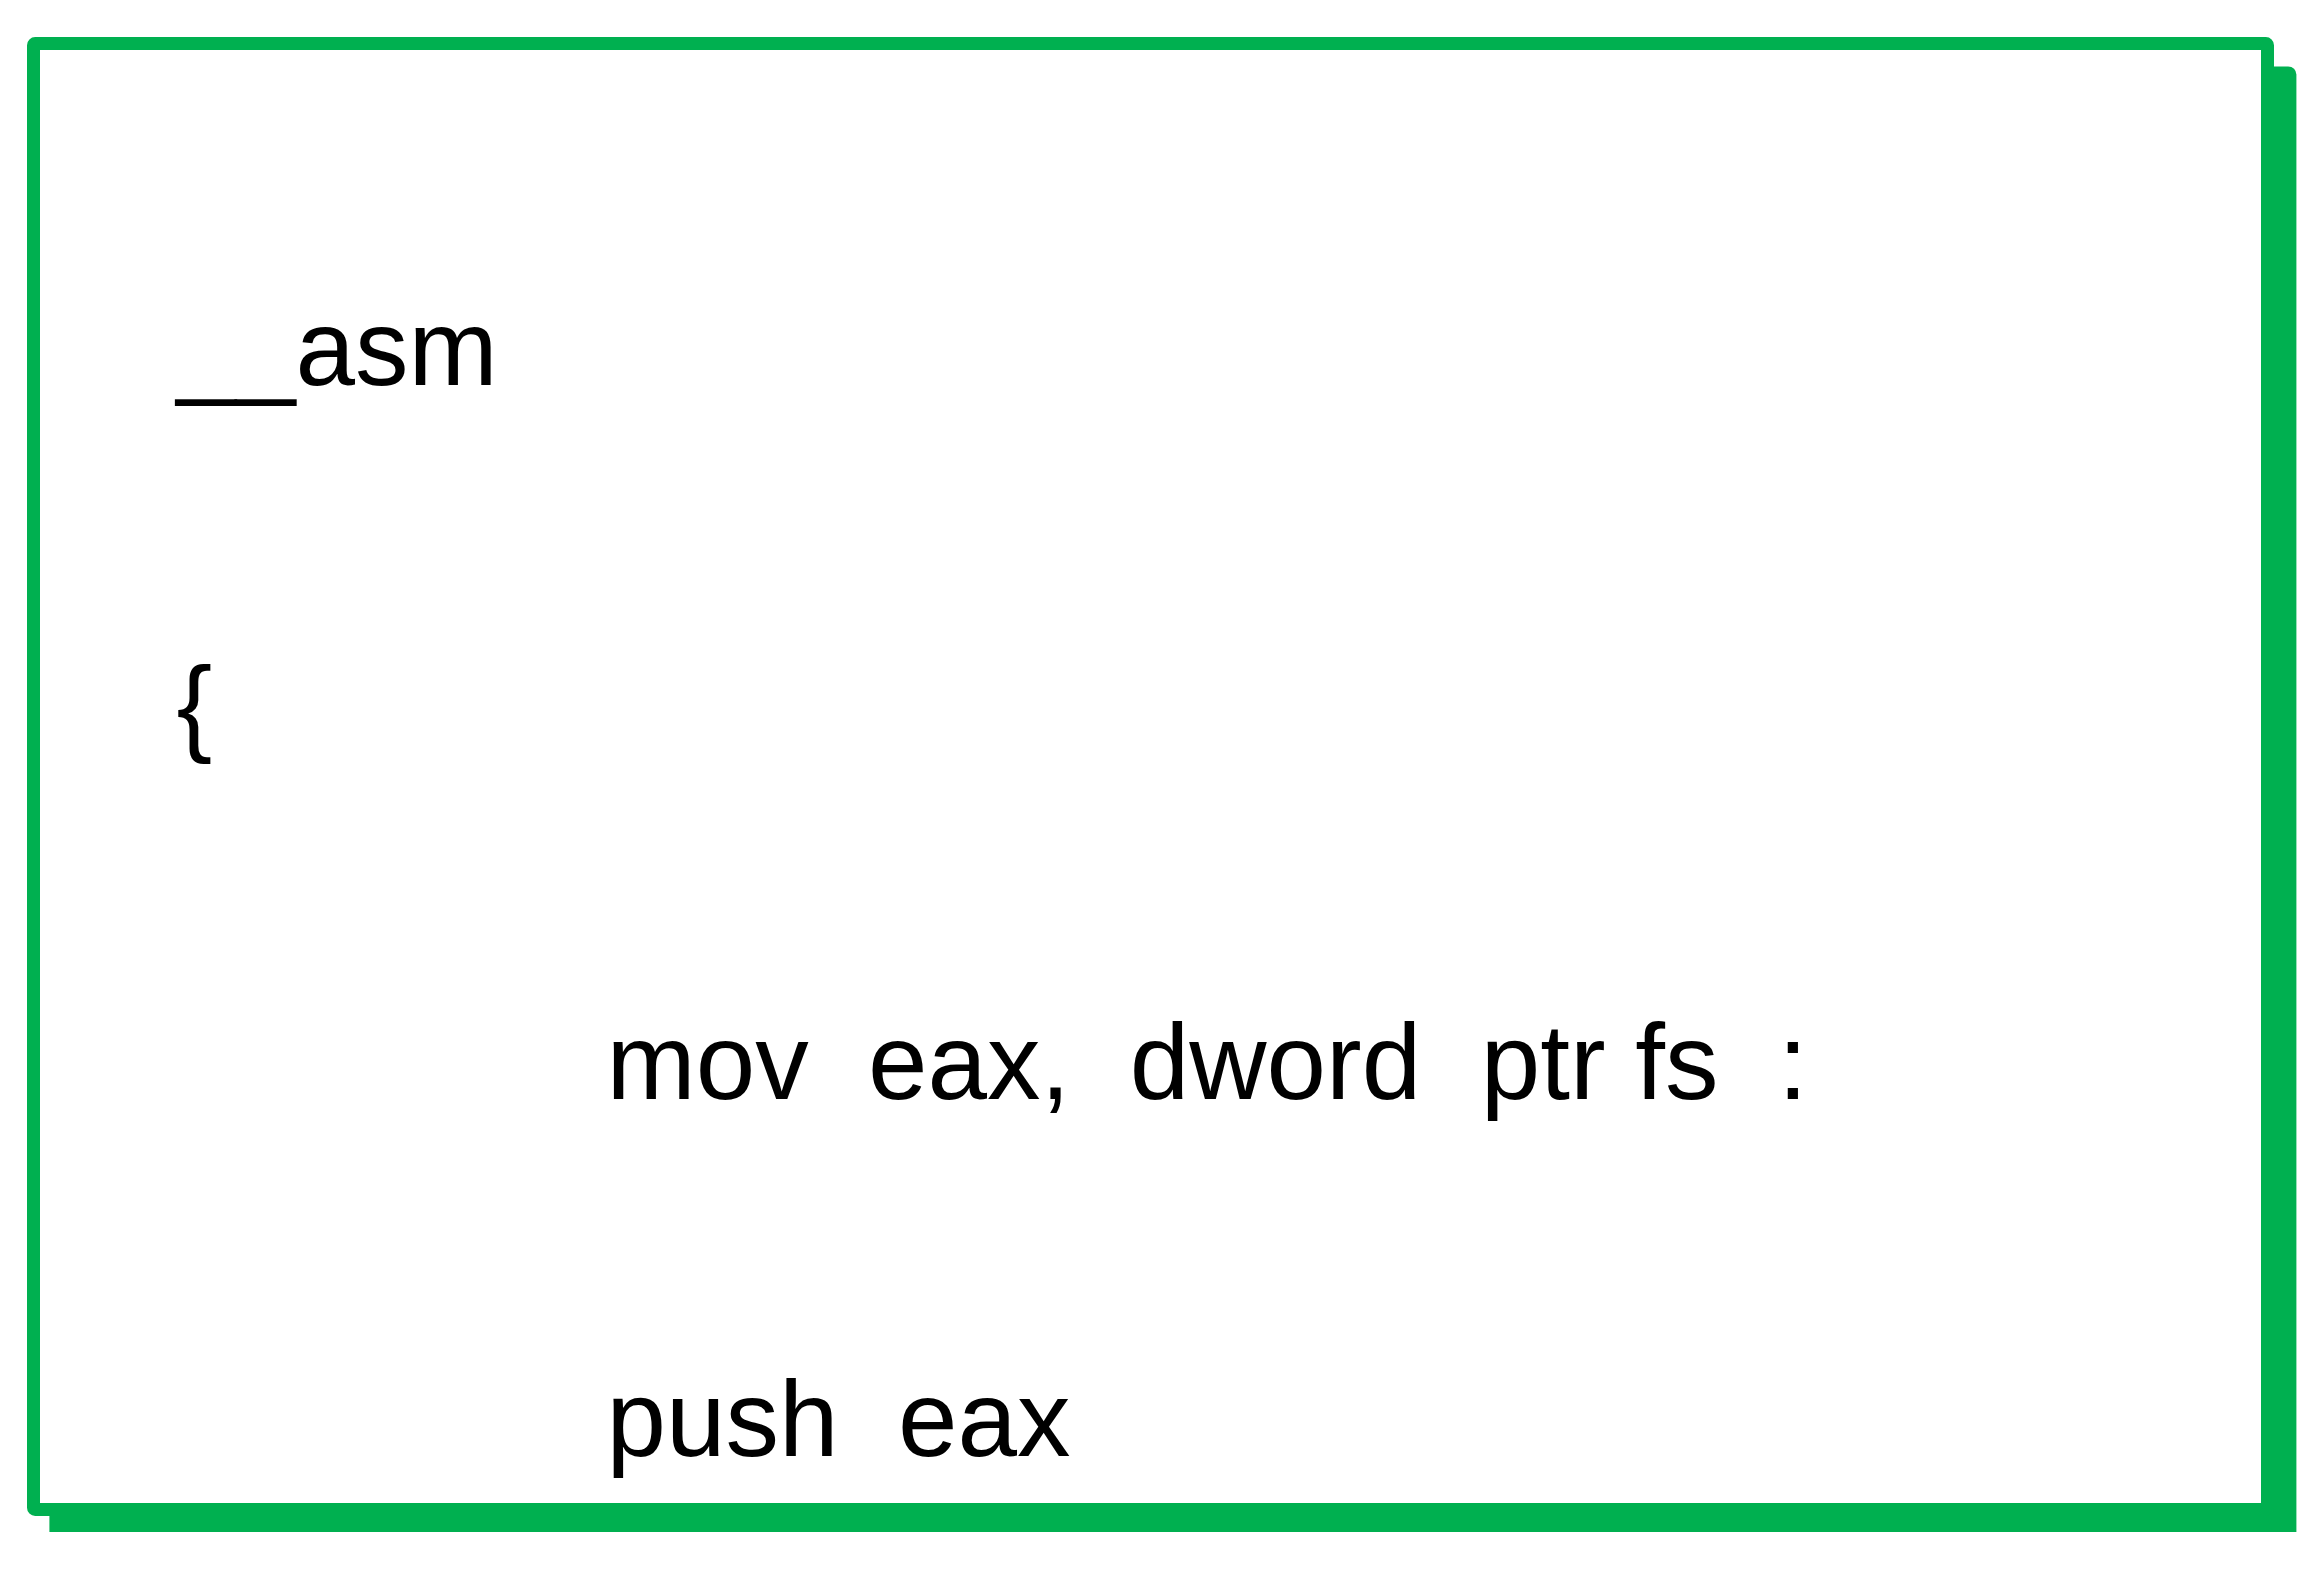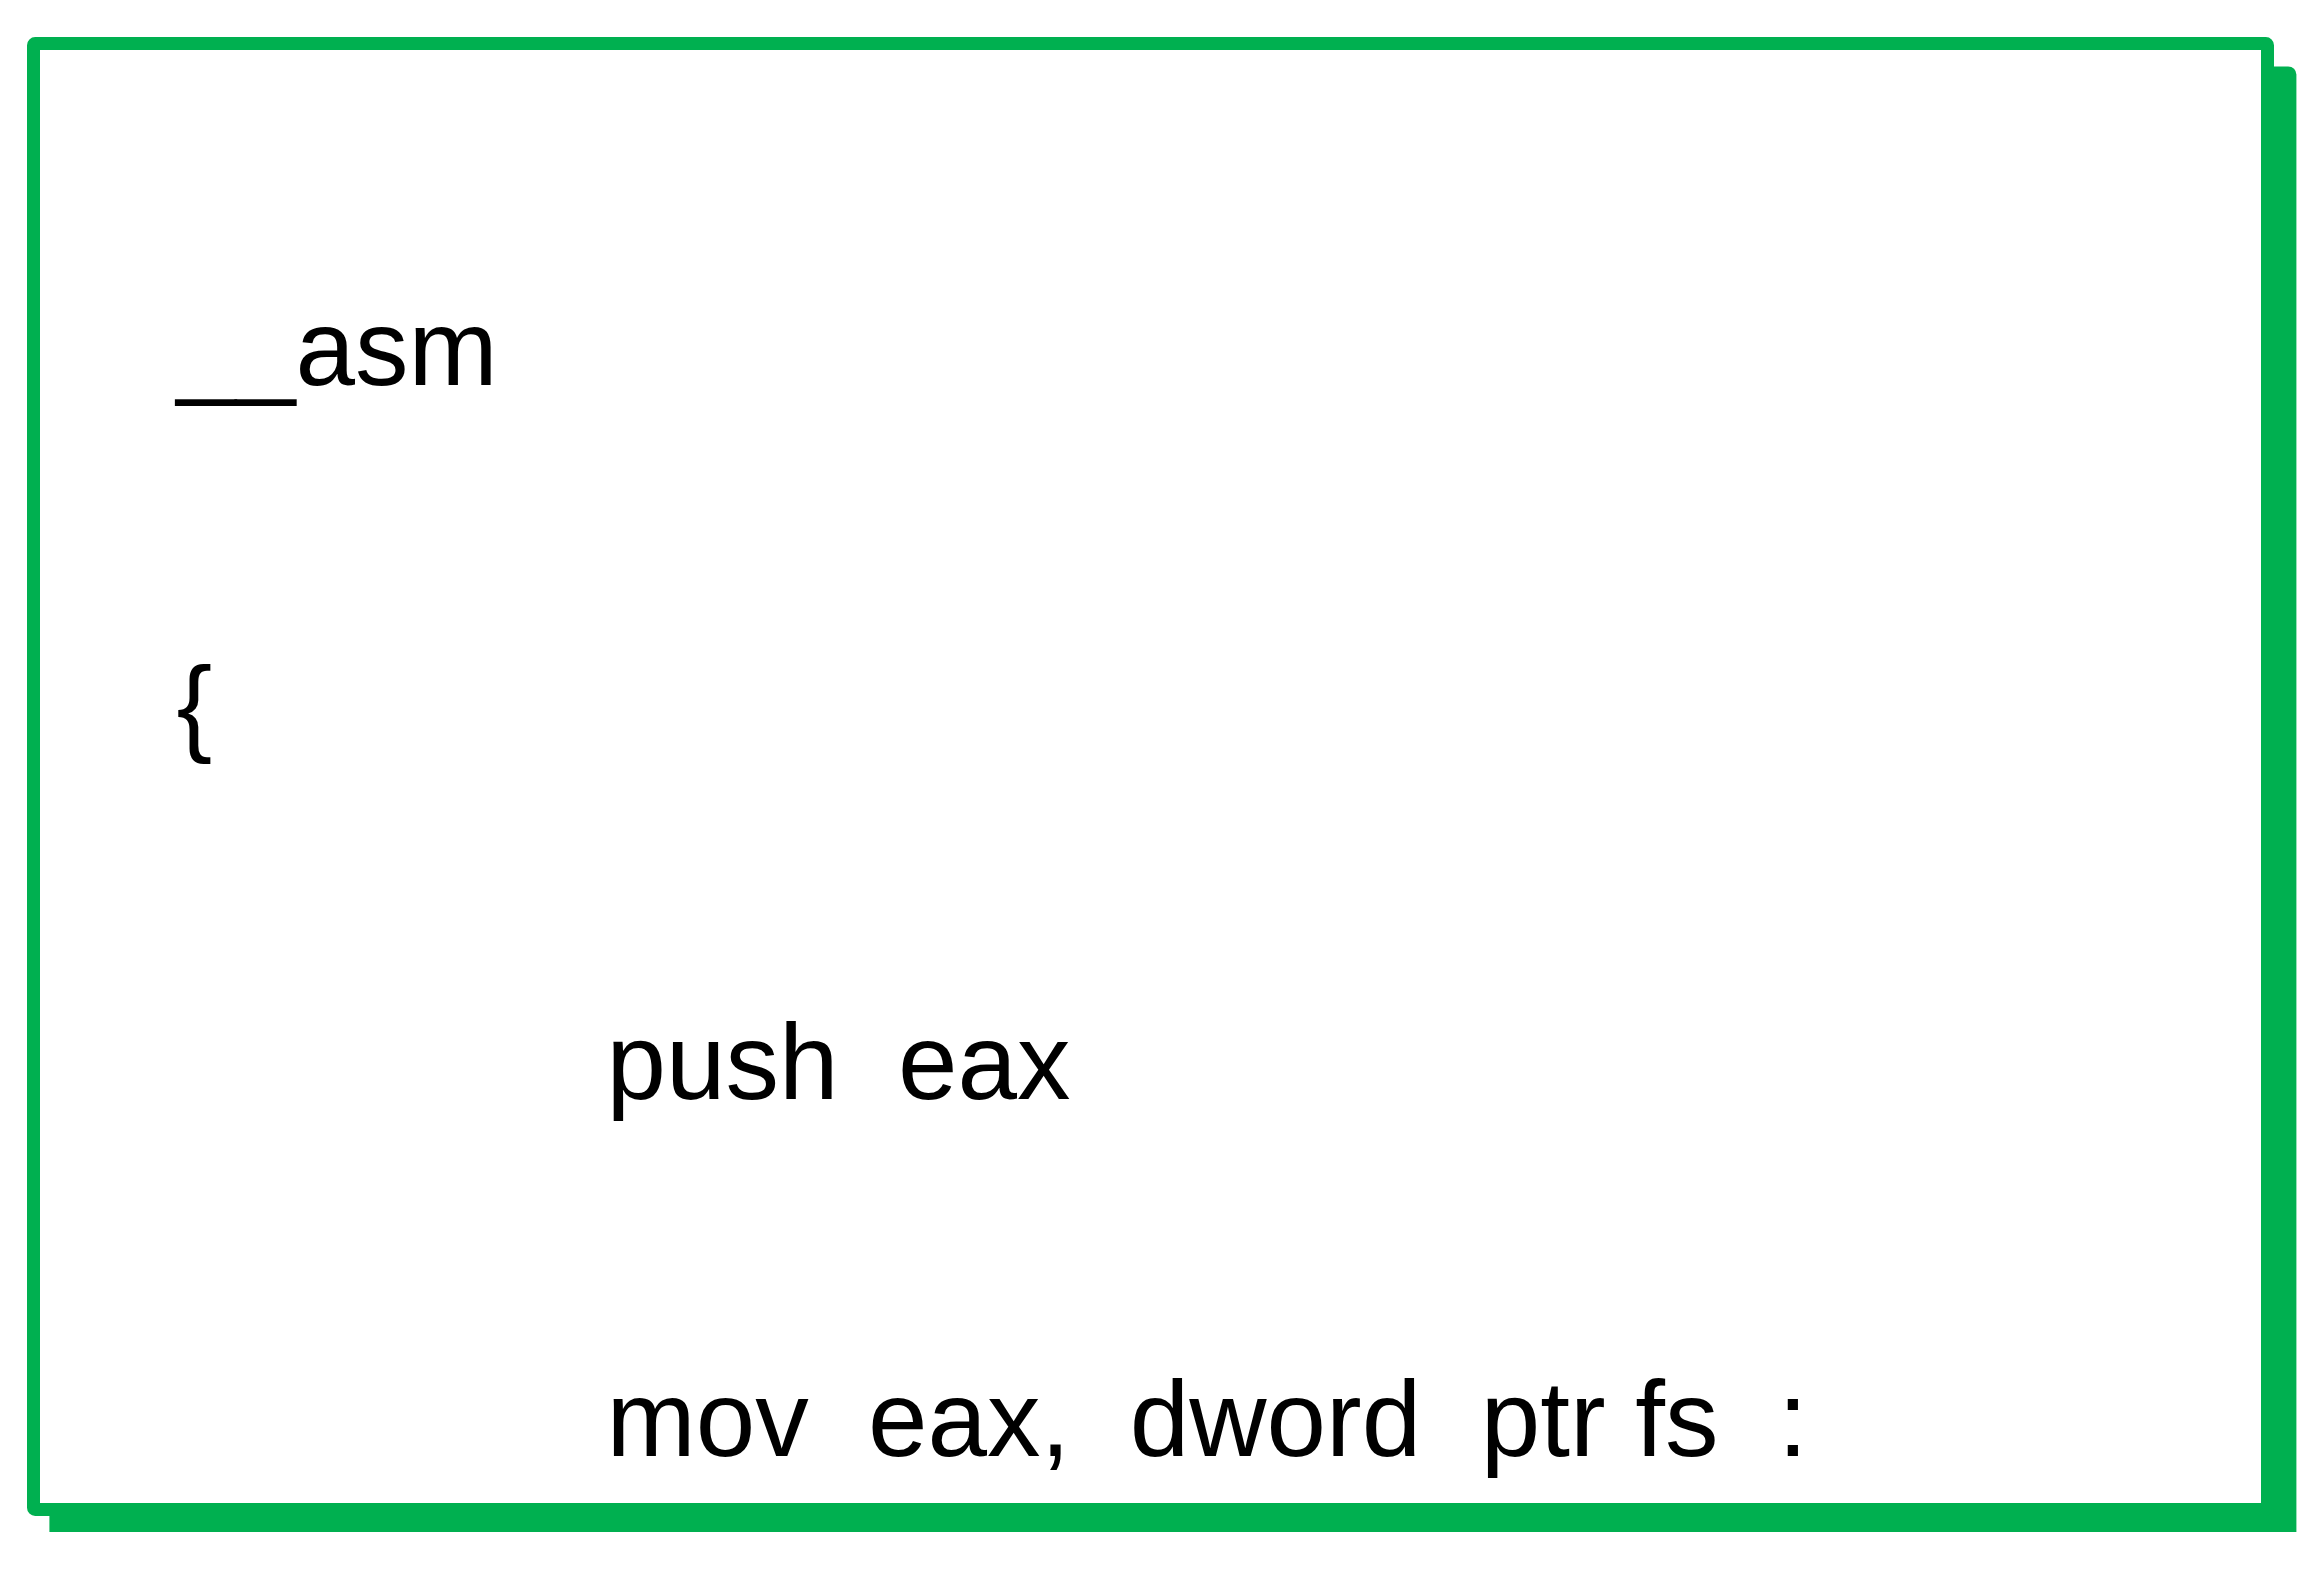--- a/index.html
+++ b/index.html
@@ -47,22 +47,22 @@
   }
 </style>
 </head>
 <body>
 
 <div class="slide">
   <div class="code-box">
     <div class="code">
       <div class="code-line">__asm</div>
       <div class="code-line">{</div>
+      <div class="code-line indent">mov  eax,  dword  ptr fs  :</div>
       <div class="code-line indent">push  eax</div>
-      <div class="code-line indent">mov  eax,  dword  ptr fs  :</div>
       
       
       
       
       
       
       
       
     </div>
   </div>

